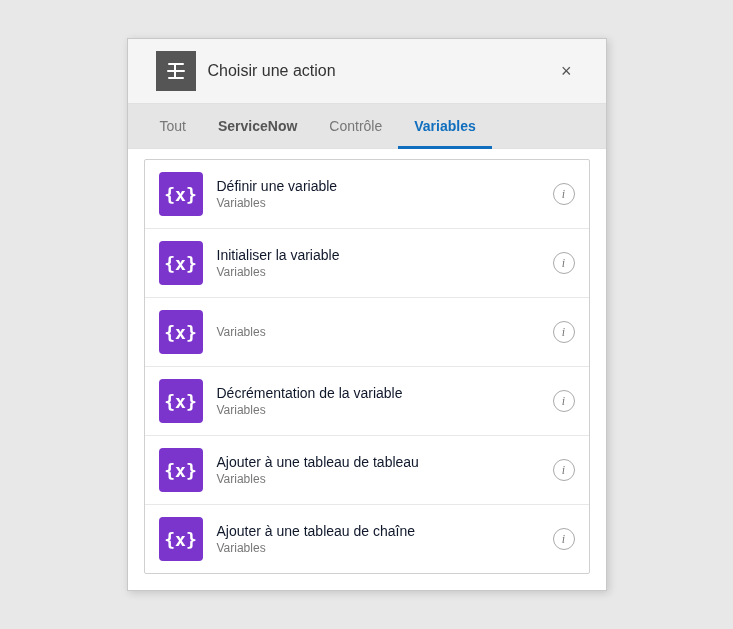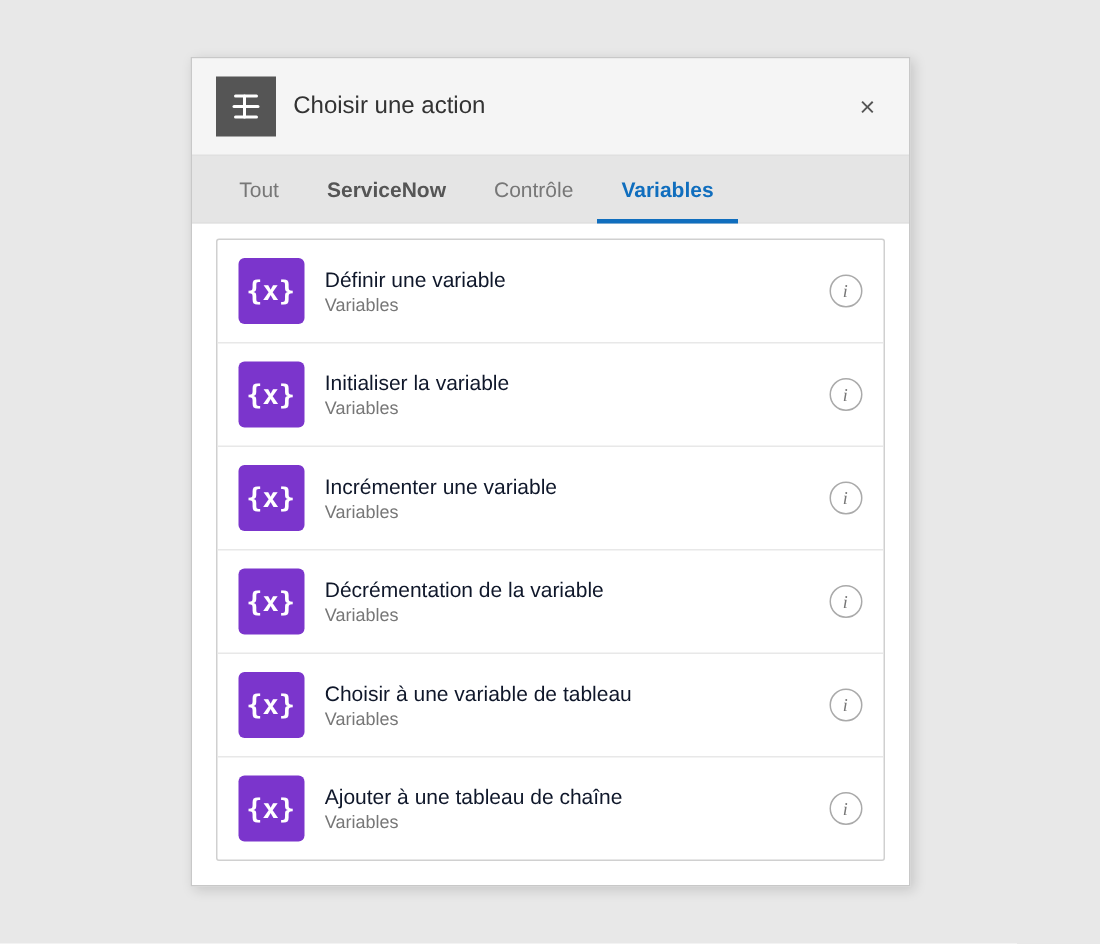--- a/index.html
+++ b/index.html
@@ -13,21 +13,21 @@
     }
     .dialog {
       width: 480px;
       background: #ffffff;
       border: 1px solid #c8c8c8;
       box-shadow: 2px 2px 8px rgba(0,0,0,0.15);
     }
     .dialog-header {
       display: flex;
       align-items: center;
-      padding: 12px 16px;
+      padding: 12px 28px;
       border-bottom: 1px solid #e0e0e0;
       background: #f5f5f5;
     }
     .header-icon {
       width: 40px;
       height: 40px;
       background: #555;
       display: flex;
       align-items: center;
       justify-content: center;
@@ -181,41 +181,40 @@
         <div class="action-name">Initialiser la variable</div>
         <div class="action-category">Variables</div>
       </div>
       <button class="info-btn" title="Info">
             <i>i</i>
           </button>
     </div>
         <div class="action-item">
       <div class="action-icon">{x}</div>
       <div class="action-text">
-        <div class="action-name">Incrémenter une variable</div>
         <div class="action-category">Variables</div>
       </div>
       <button class="info-btn" title="Info">
             <i>i</i>
           </button>
     </div>
         <div class="action-item">
       <div class="action-icon">{x}</div>
       <div class="action-text">
         <div class="action-name">Décrémentation de la variable</div>
         <div class="action-category">Variables</div>
       </div>
       <button class="info-btn" title="Info">
             <i>i</i>
           </button>
     </div>
         <div class="action-item">
       <div class="action-icon">{x}</div>
       <div class="action-text">
-        <div class="action-name">Choisir à une variable de tableau</div>
+        <div class="action-name">Ajouter à une tableau de tableau</div>
         <div class="action-category">Variables</div>
       </div>
       <button class="info-btn" title="Info">
             <i>i</i>
           </button>
     </div>
         <div class="action-item">
       <div class="action-icon">{x}</div>
       <div class="action-text">
         <div class="action-name">Ajouter à une tableau de chaîne</div>

